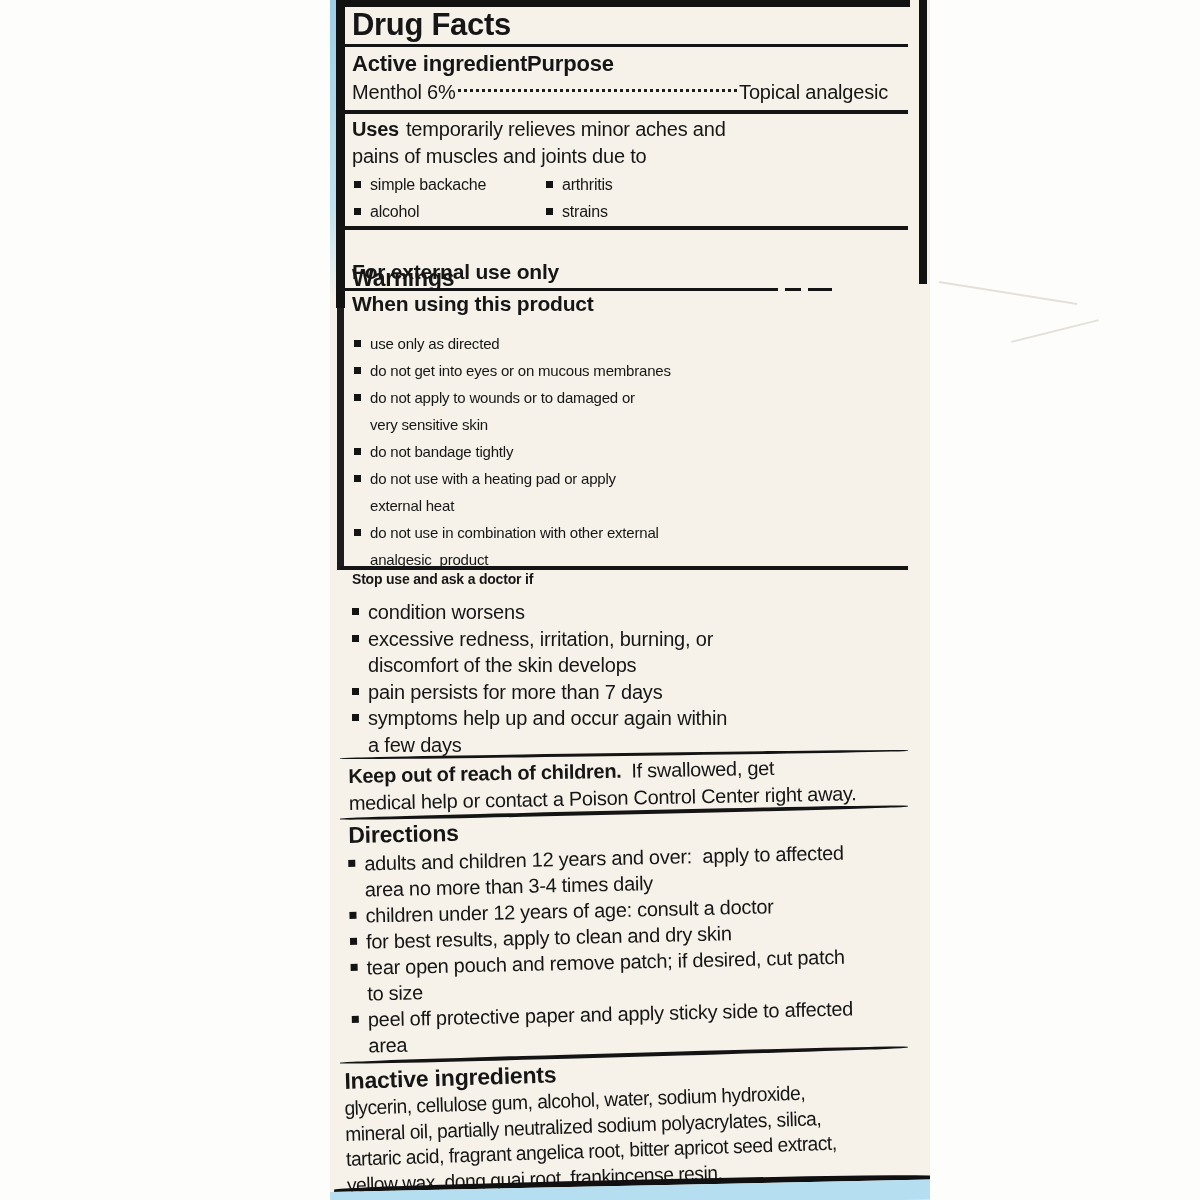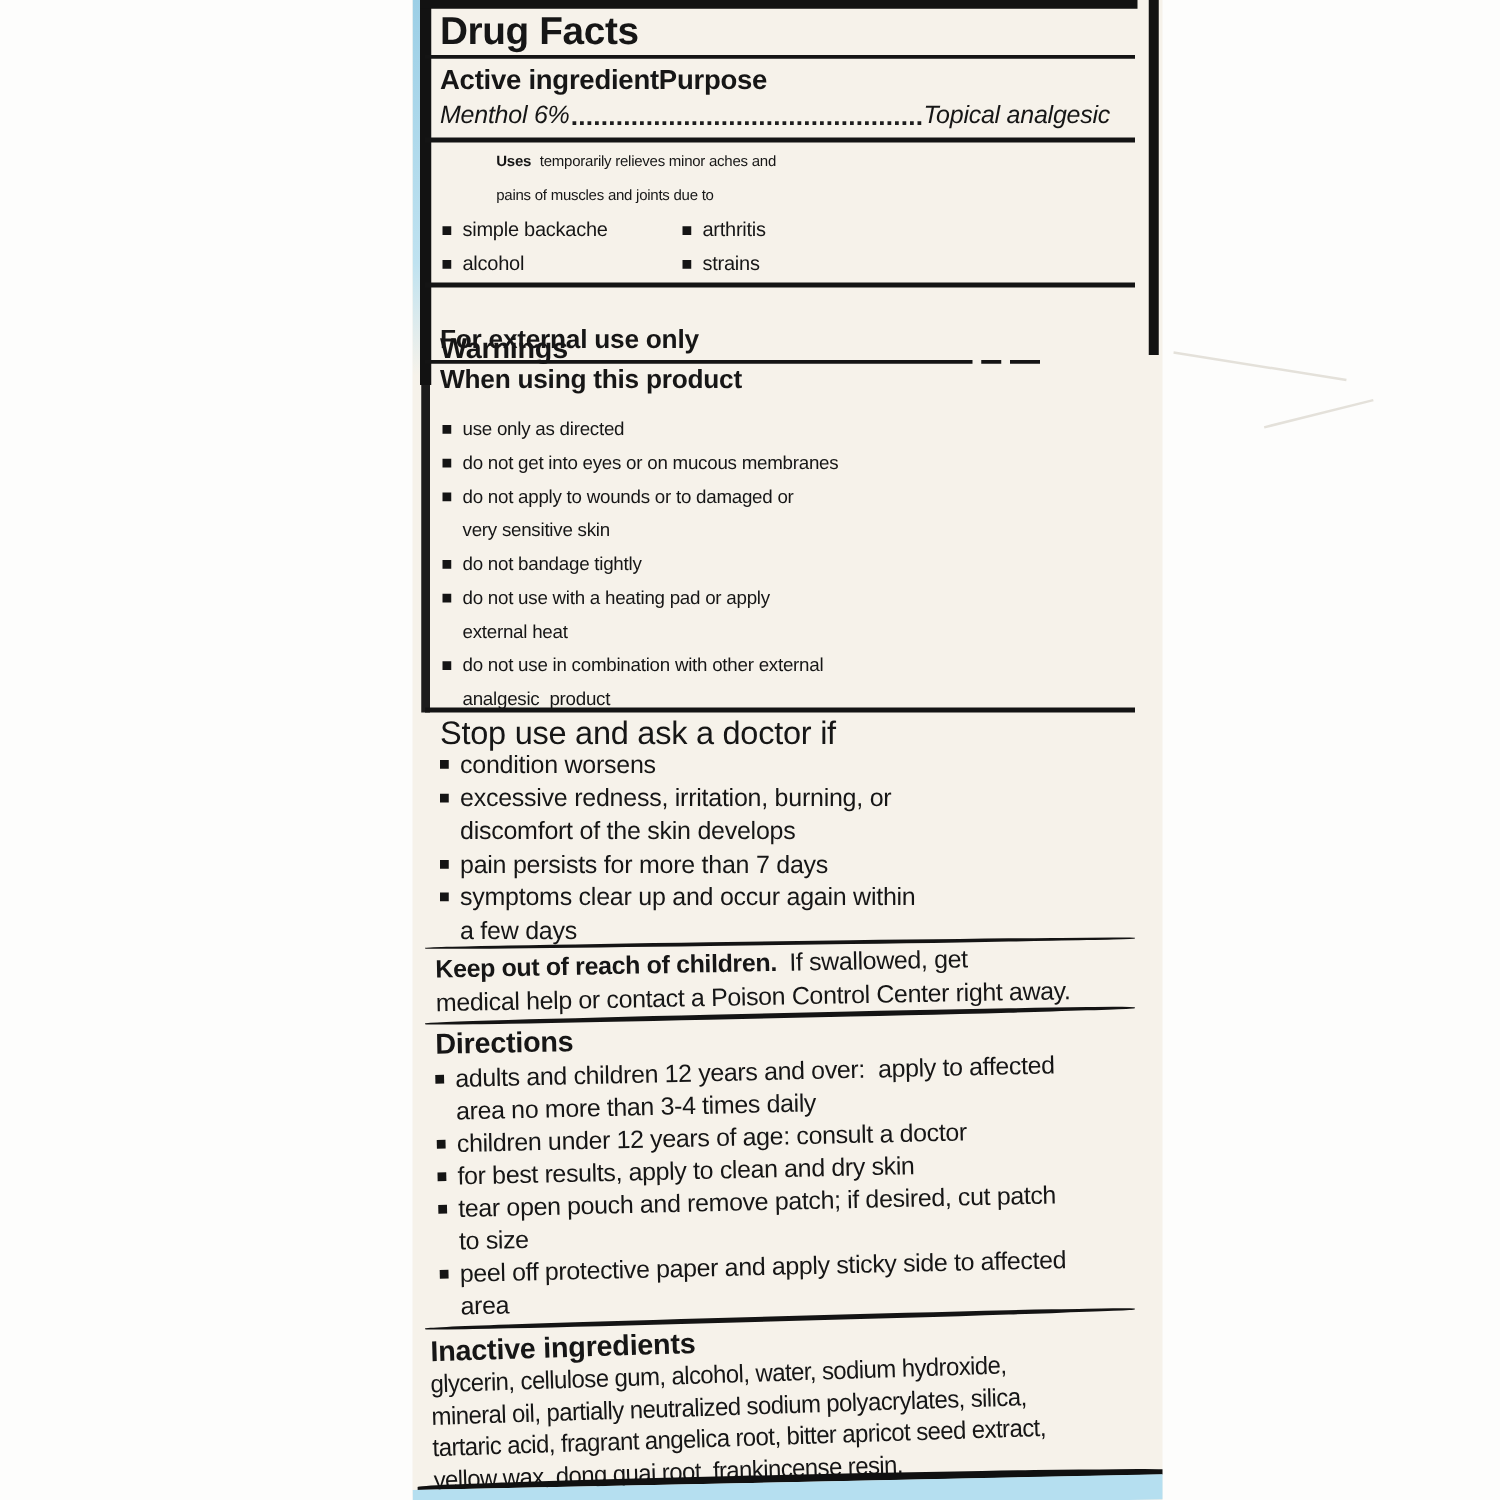--- a/index.html
+++ b/index.html
@@ -36,30 +36,30 @@
   .bottom-blue{position:absolute;left:0;top:1192px;width:610px;height:20px;background:#b5dff0;
     transform:rotate(-1.2deg);transform-origin:left top;}
   .crease{position:absolute;background:#e4e1da;height:2px;}
   #cr1{left:938px;top:292px;width:140px;transform:rotate(9deg);}
   #cr2{left:1010px;top:330px;width:90px;transform:rotate(-14deg);}
   
   .sec{position:absolute;left:22px;}
   #s-title{top:7px;font-size:31px;font-weight:700;letter-spacing:-0.3px;}
   #ai-head{top:51px;right:42px;display:flex;justify-content:flex-start;
     font-size:22px;font-weight:700;}
-  #ai-row{top:81px;right:42px;display:flex;align-items:flex-end;font-size:20px;font-style:italic;}
+  #ai-row{top:81px;right:42px;display:flex;align-items:center;font-size:20px;}
   .leader{flex:1;border-bottom:3px dotted #1d1d1d;margin:0 2px 4px 2px;min-width:30px;}
-  #uses{top:116px;font-size:12px;line-height:27px;margin-left:45px;}
+  #uses{top:116px;font-size:20px;line-height:27px;}
   #uses-grid{top:171px;font-size:16px;line-height:27px;display:grid;
     grid-template-columns:192px auto;}
   #warn-h{top:231px;font-size:23px;font-weight:700;margin-top:34px;}
   #warn-ext{top:260px;font-size:21px;font-weight:700;}
   #wu-h{top:292px;font-size:21px;font-weight:700;}
   #wu-b{top:330px;font-size:15px;line-height:27px;}
-  #stop-h{top:571px;font-size:26px;font-weight:400;}
+  #stop-h{top:571px;font-size:14px;font-weight:700;}
   #stop-b{top:599px;font-size:20px;line-height:26.5px;left:20px;}
   #keep{top:763px;left:18px;font-size:20px;line-height:27px;letter-spacing:-0.3px;
     transform:rotate(-1.1deg);transform-origin:left top;}
   #dir-h{top:822px;left:18px;font-size:23px;font-weight:700;
     transform:rotate(-1.1deg);transform-origin:left top;}
   #dir-b{top:851px;left:16px;font-size:20px;line-height:26px;letter-spacing:-0.3px;
     transform:rotate(-1.3deg);transform-origin:left top;}
   #inact-h{top:1068px;left:14px;font-size:23px;font-weight:700;
     transform:rotate(-1.8deg);transform-origin:left top;}
   #inact-p{top:1096px;left:14px;font-size:20px;line-height:25.5px;letter-spacing:-0.5px;
@@ -200,21 +200,21 @@
       </div>
     <div class="bi">
         <span class="sq"></span>
         <span class="bt">
           <span class="line">pain persists for more than 7 days</span>
         </span>
       </div>
     <div class="bi">
         <span class="sq"></span>
         <span class="bt">
-          <span class="line">symptoms clear up and occur again within</span>
+          <span class="line">symptoms help up and occur again within</span>
           <span class="line">a few days</span>
         </span>
       </div>
   </div>
   <div class="rule" id="r6"></div>
 
   <div class="sec" id="keep">
     <span class="line"><span class="bold">Keep out of reach of children.</span><span class="gap">If swallowed, get</span></span>
     <span class="line">medical help or contact a Poison Control Center right away.</span>
   </div>

